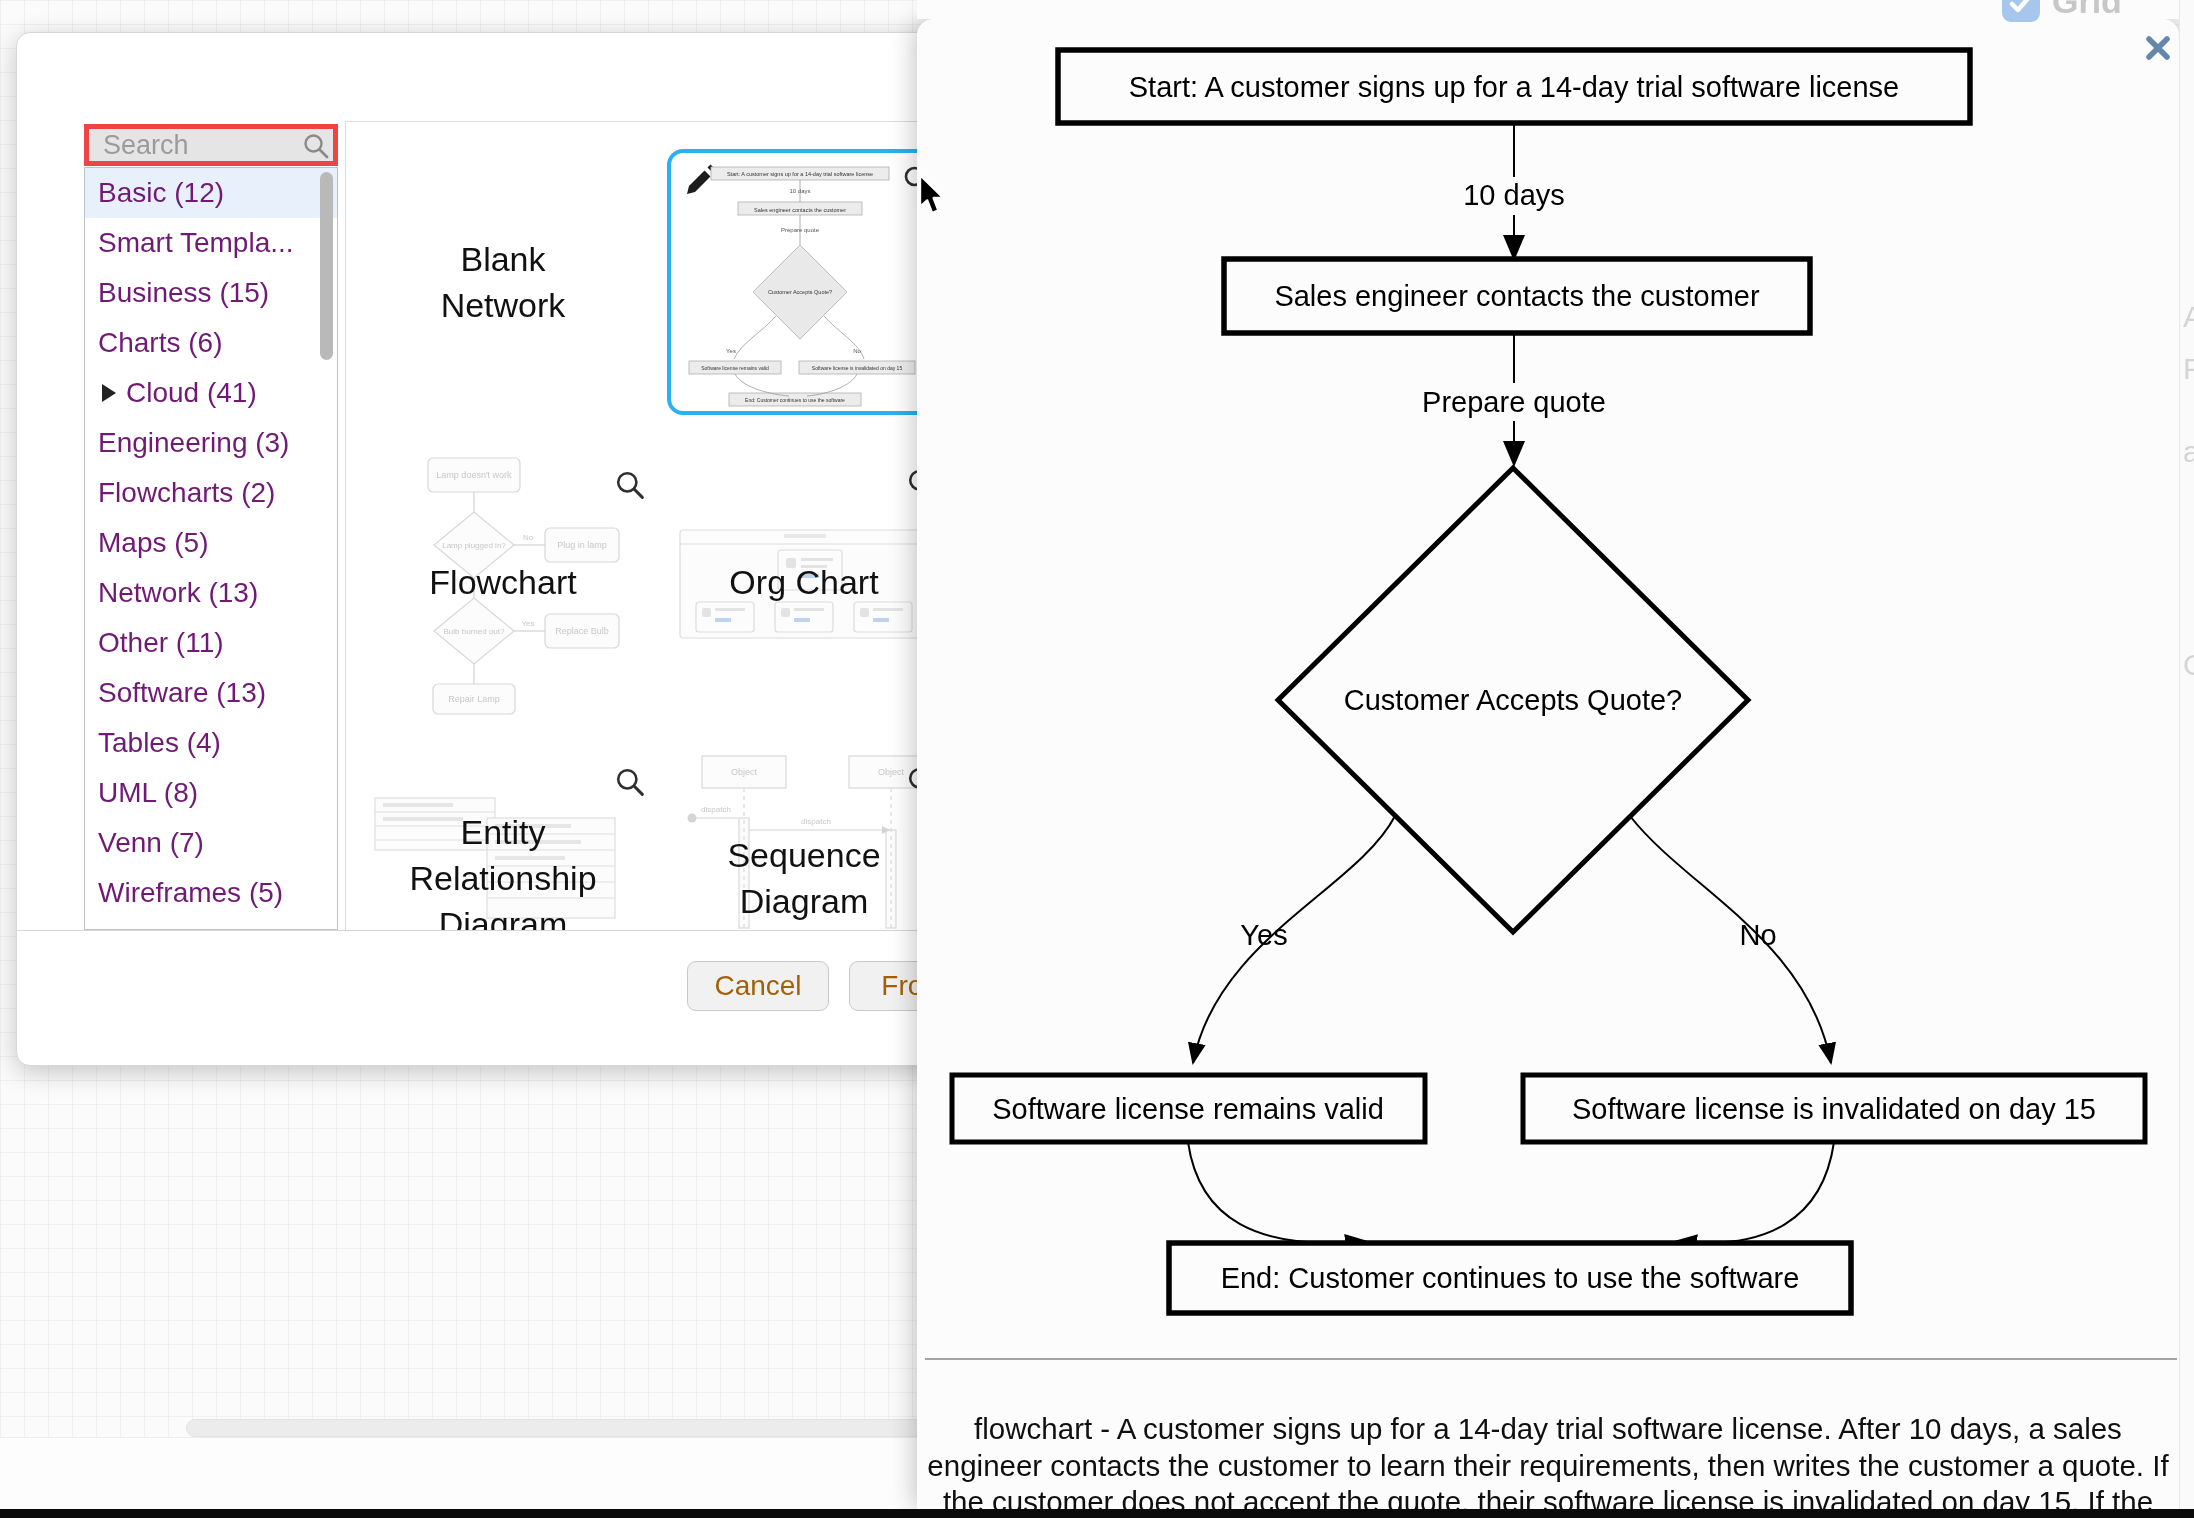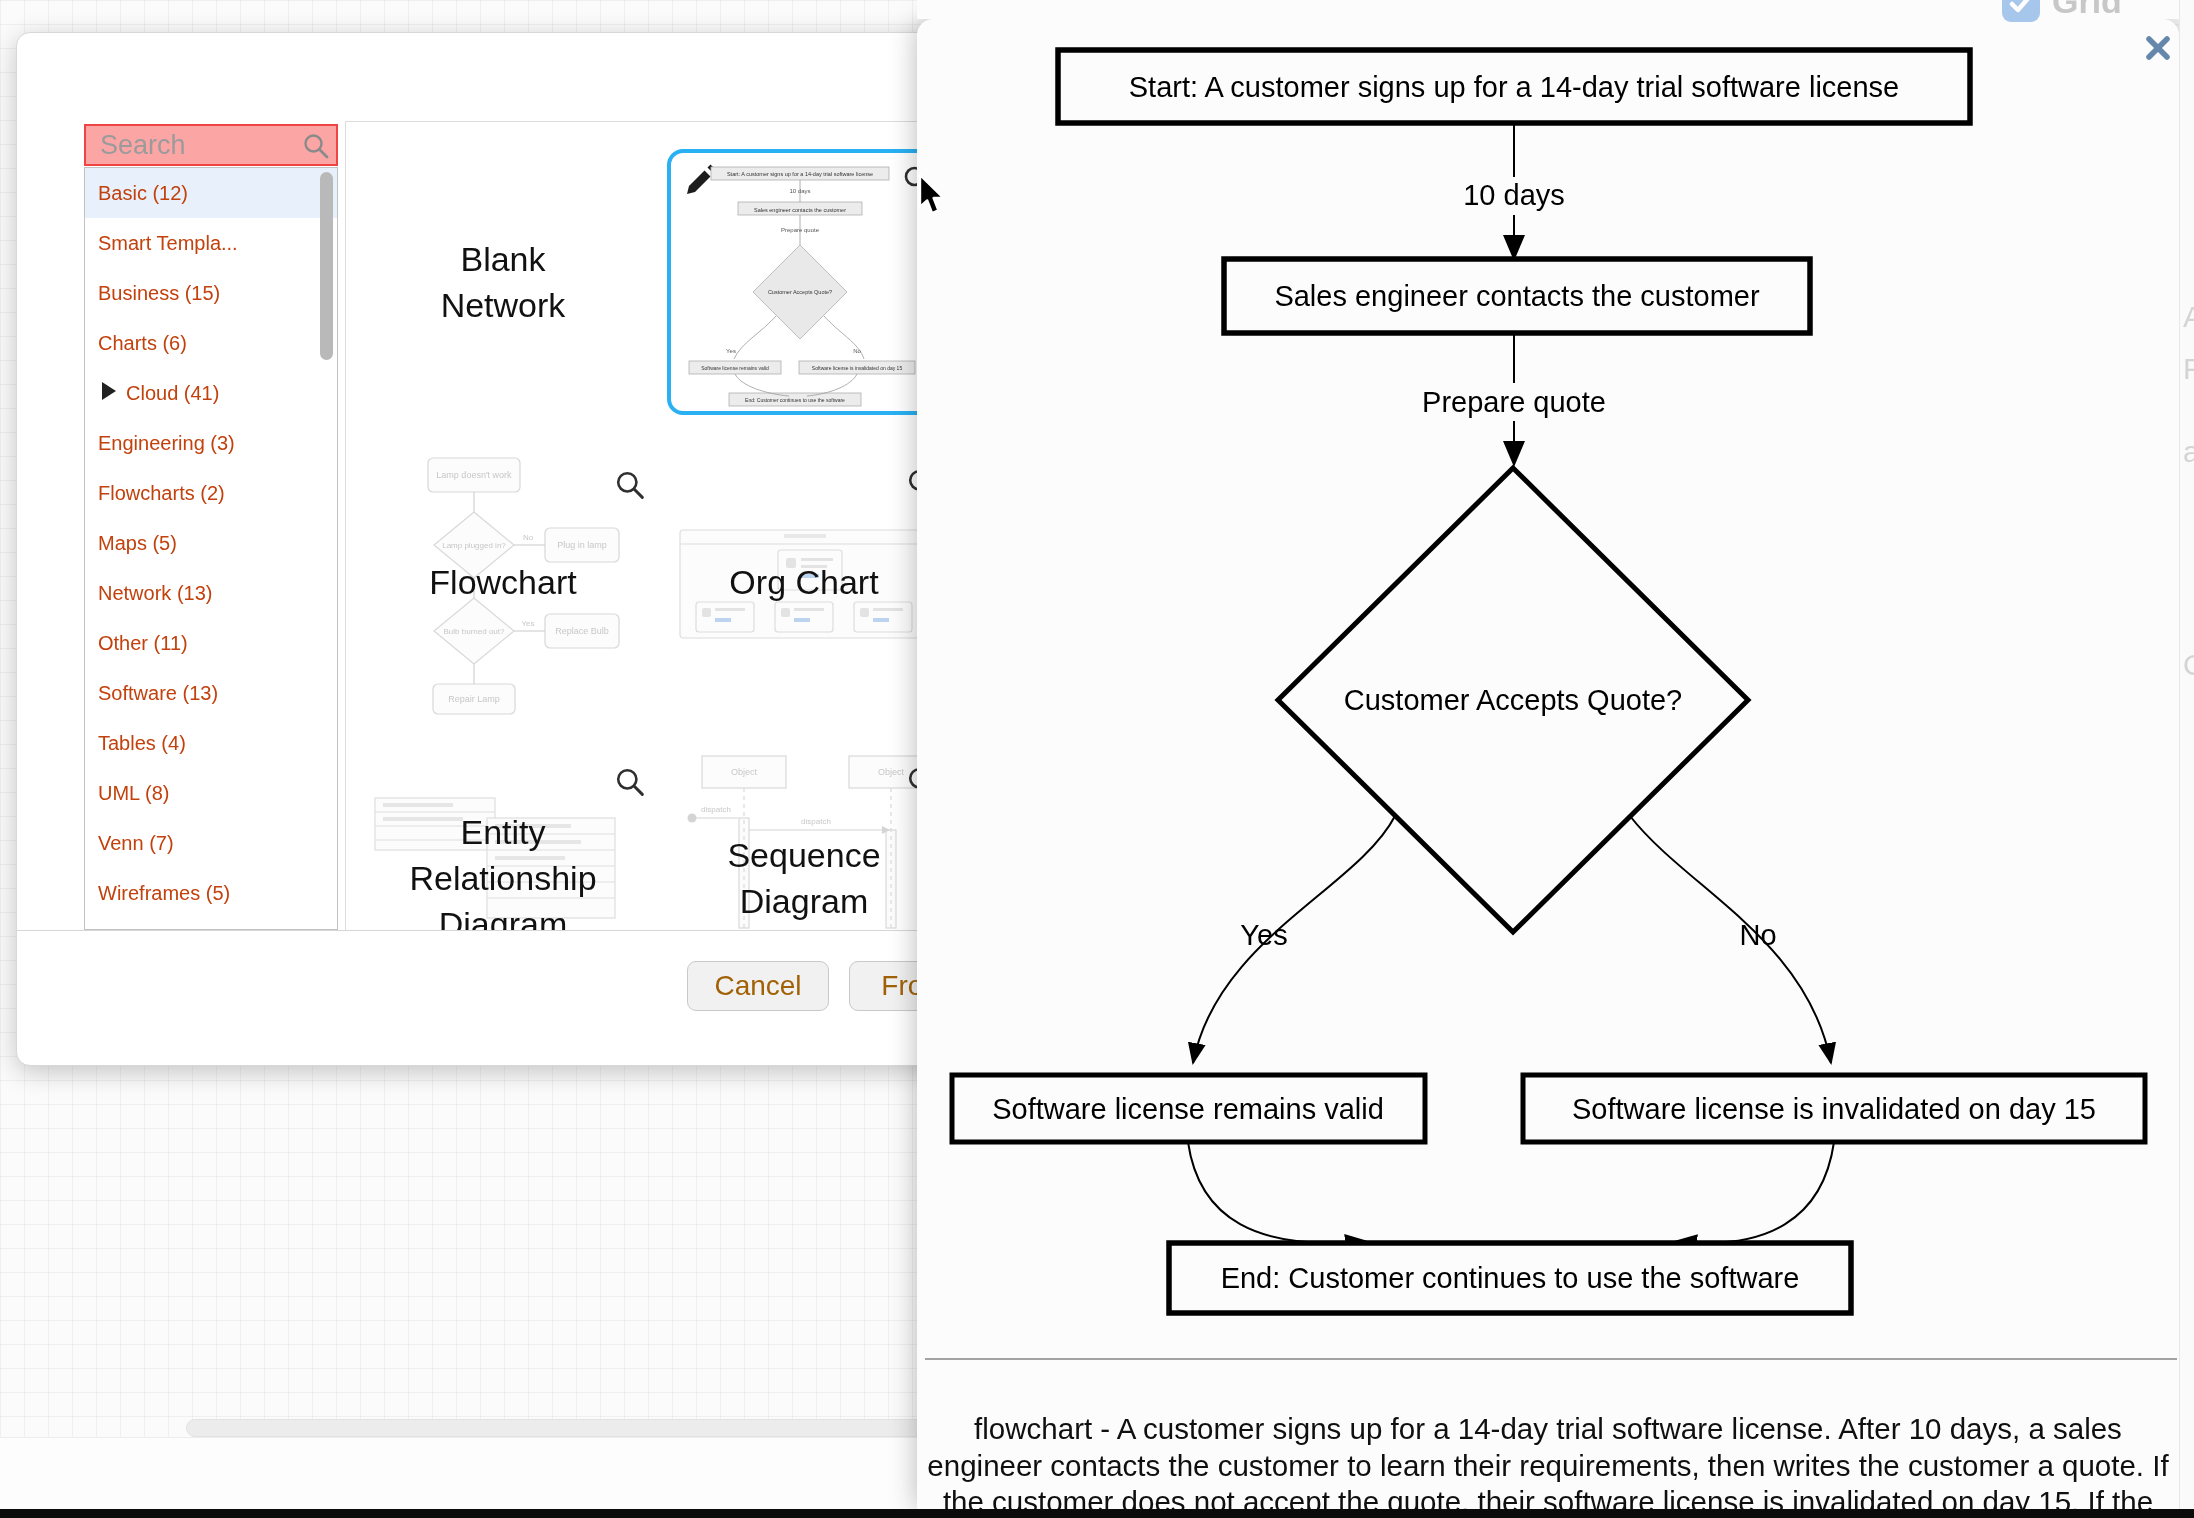--- a/index.html
+++ b/index.html
@@ -34,29 +34,29 @@
     background:#fafafa; border-left:1px solid #e8e8e8; z-index:12; overflow:hidden; }
   .right-sliver span { position:absolute; left:3px; font-size:30px; color:#d4d4d4; }
 
   
   .dialog { position:absolute; left:16px; top:32px; width:1292px; height:1034px;
     background:#ffffff; border:1px solid #d8d8d8; border-radius:14px;
     box-shadow:0 6px 26px rgba(0,0,0,0.22); z-index:4; }
   .footer-line { position:absolute; left:0; top:897px; width:100%; height:1px;
     background:#d6d6d6; }
   .search-wrap { position:absolute; left:67px; top:91px; width:254px; height:42px; }
-  .search-input { width:100%; height:100%; border:2px solid #ef4444; background:#fca5a5;
+  .search-input { width:100%; height:100%; border:5px solid #ef4444; background:#e5e5e5;
     font-size:27px; color:#333; padding:0 44px 0 14px; outline:none;
     font-family:"Liberation Sans", sans-serif; }
   .search-input::placeholder { color:#9b9b9b; }
   .search-icon { position:absolute; right:8px; top:8px; }
 
   .cat-list { position:absolute; left:67px; top:134px; width:254px; height:763px;
     border:1px solid #c2c2c2; background:#fff; overflow:hidden; }
-  .cat-row { height:50px; line-height:50px; font-size:20px; color:#c2410c;
+  .cat-row { height:50px; line-height:50px; font-size:28px; color:#701a75;
     padding-left:13px; white-space:nowrap; cursor:pointer; }
   .cat-row.selected { background:#e8f1fb; }
   .tri { display:inline-block; width:0; height:0; border-left:14px solid #222;
     border-top:9px solid transparent; border-bottom:9px solid transparent;
     margin:0 10px 0 4px; }
   .list-scroll { position:absolute; right:4px; top:4px; width:13px; height:188px;
     background:#b9b9b9; border-radius:7px; }
 
   .tmpl-region { position:absolute; left:328px; top:88px; width:963px; height:810px;
     border:1px solid #dcdcdc; overflow:hidden; background:#fff; }

